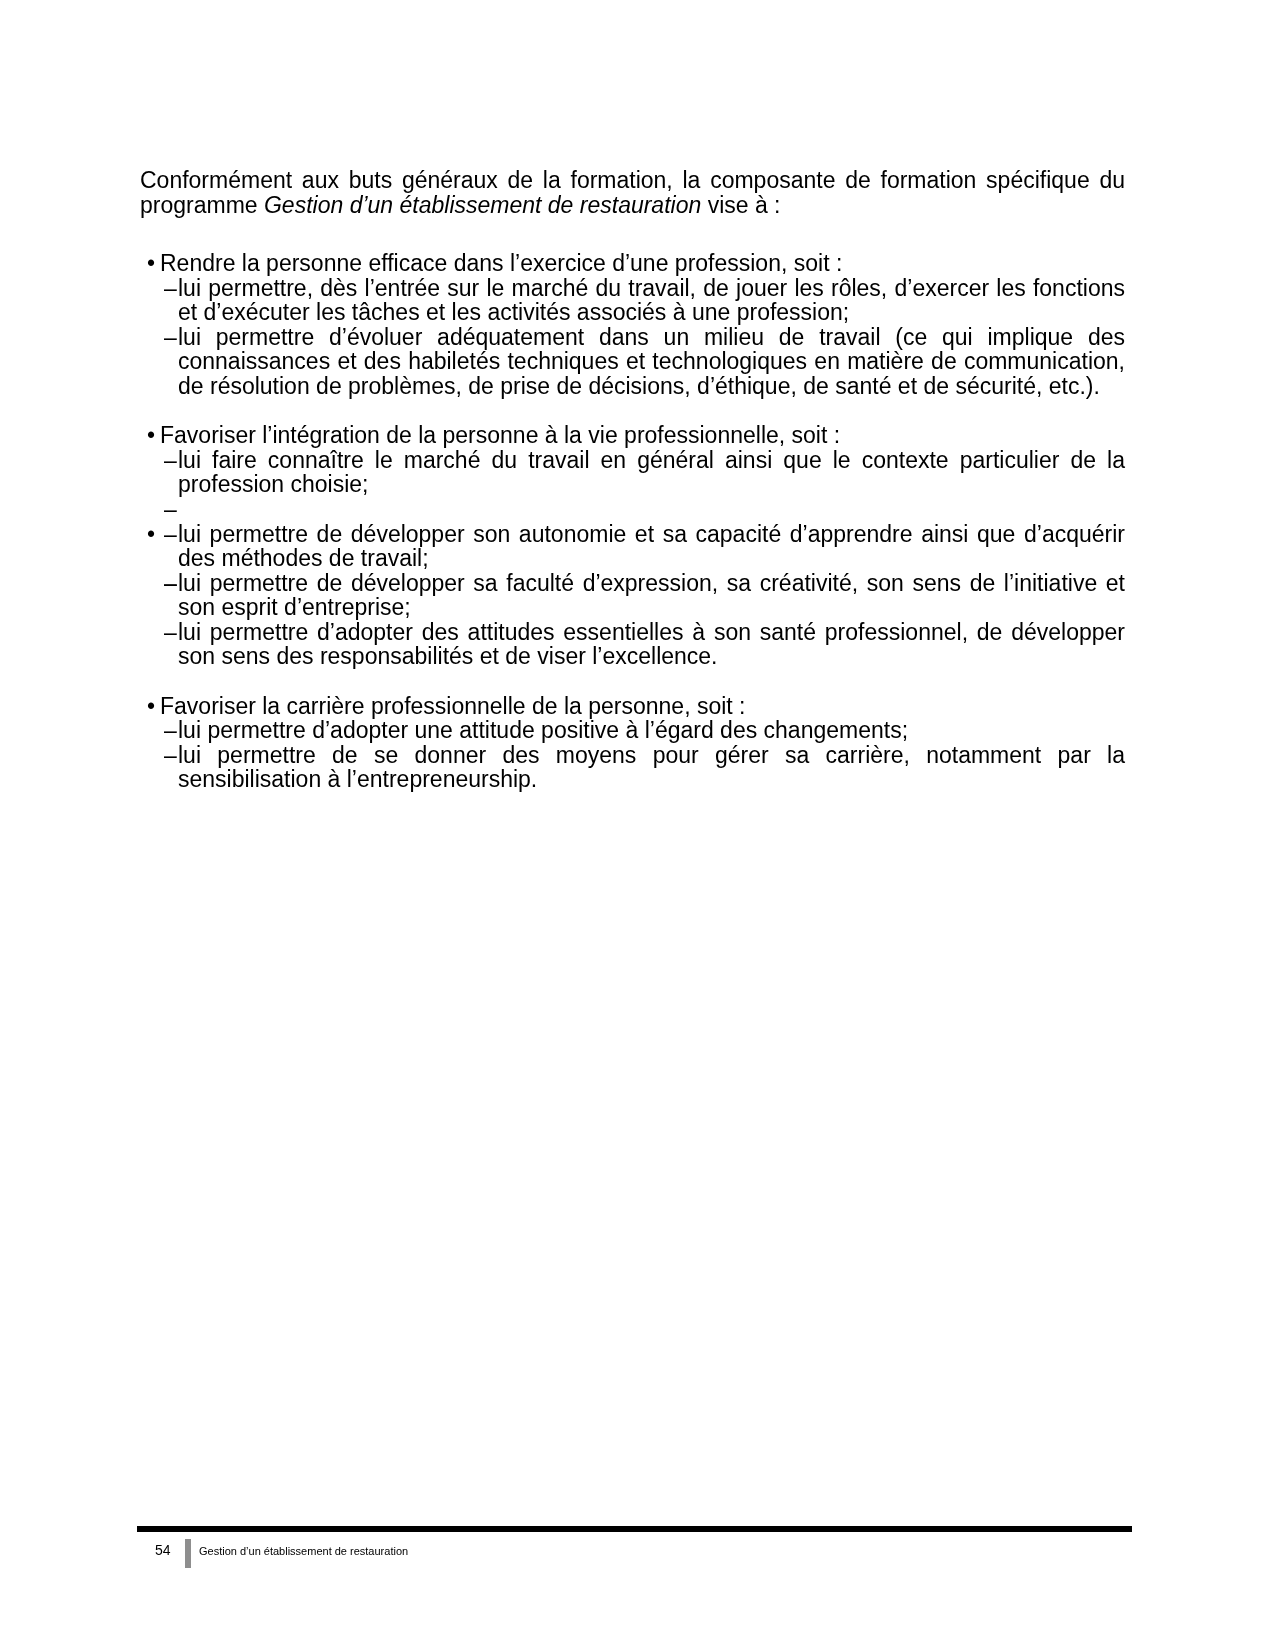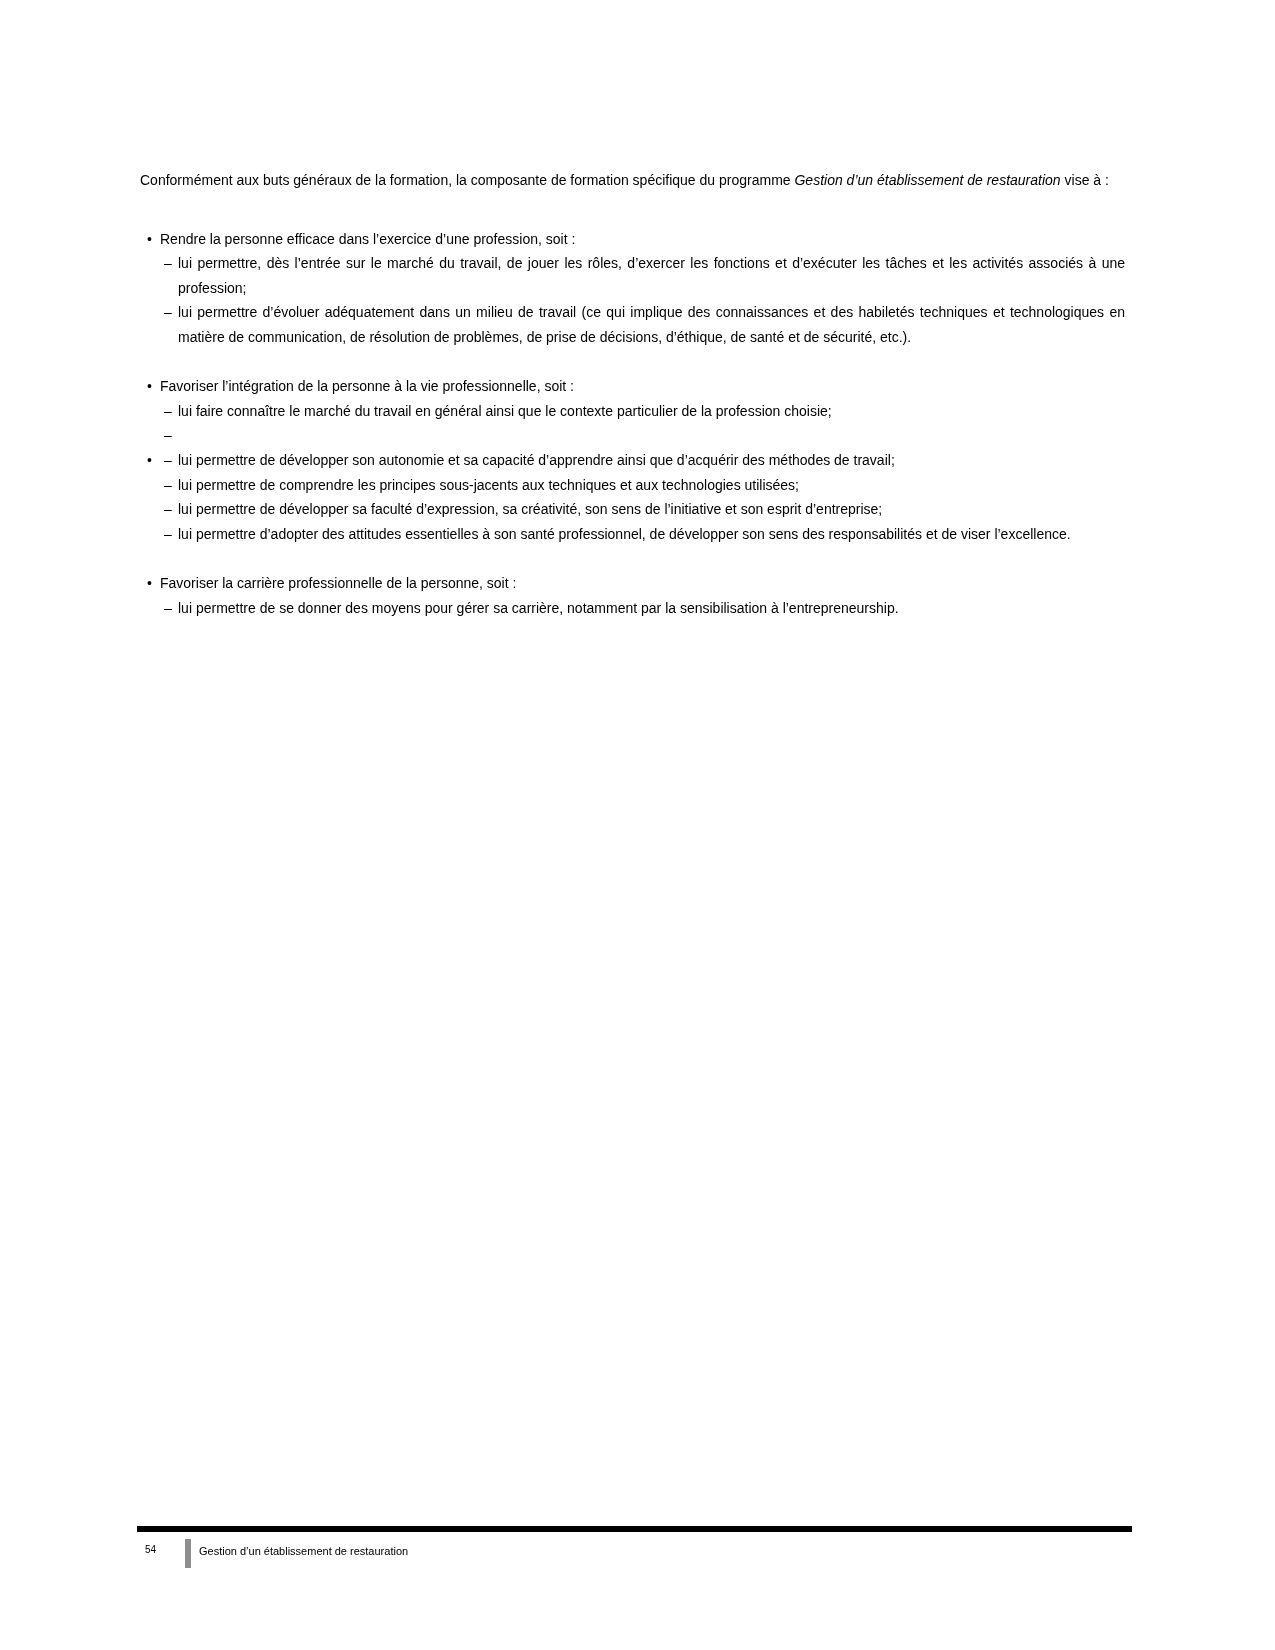--- a/index.html
+++ b/index.html
@@ -14,21 +14,21 @@
     background: #ffffff;
     overflow: hidden;
     font-family: "Liberation Sans", sans-serif;
     color: #000000;
   }
   .content {
     position: absolute;
     left: 140px;
     top: 168px;
     width: 985px;
-    font-size: 14px;
+    font-size: 23px;
     line-height: 24.5px;
     text-align: justify;
   }
   .intro {
     margin: 0 0 34px 0;
   }
   .intro .program-title {
     font-style: italic;
   }
   .bullet-group {
@@ -55,23 +55,23 @@
   .footer-rule {
     position: absolute;
     left: 137px;
     top: 1526px;
     width: 995px;
     height: 6px;
     background: #000000;
   }
   .footer-pagenum {
     position: absolute;
-    left: 145px;
+    left: 155px;
     top: 1543px;
-    font-size: 10px;
+    font-size: 14px;
     line-height: 14px;
   }
   .footer-bar {
     position: absolute;
     left: 185px;
     top: 1539px;
     width: 6px;
     height: 29px;
     background: #8e8e8e;
   }
@@ -117,36 +117,36 @@
     </div>
 
     <div class="bullet-group">
       <div class="bullet-head">
         <span class="marker">•</span>
       </div>
       <div class="sub-item">
         <span class="marker">–</span><span>lui permettre de développer son autonomie et sa capacité d’apprendre ainsi que d’acquérir des méthodes de travail;</span>
       </div>
       <div class="sub-item">
-        <span class="marker">–</span><span>lui permettre de comprendre les principes sous-jacents aux techniques et aux technologies utilisées;</span>
+        <span class="marker">–</span>
       </div>
       <div class="sub-item">
         <span class="marker">–</span><span>lui permettre de développer sa faculté d’expression, sa créativité, son sens de l’initiative et son esprit d’entreprise;</span>
       </div>
       <div class="sub-item">
         <span class="marker">–</span><span>lui permettre d’adopter des attitudes essentielles à son santé professionnel, de développer son sens des responsabilités et de viser l’excellence.</span>
       </div>
     </div>
 
     <div class="bullet-group">
       <div class="bullet-head">
         <span class="marker">•</span><span>Favoriser la carrière professionnelle de la personne, soit :</span>
       </div>
       <div class="sub-item">
-        <span class="marker">–</span>
+        <span class="marker">–</span><span>lui permettre d’adopter une attitude positive à l’égard des changements;</span>
       </div>
       <div class="sub-item">
         <span class="marker">–</span><span>lui permettre de se donner des moyens pour gérer sa carrière, notamment par la sensibilisation à l’entrepreneurship.</span>
       </div>
     </div>
 
   </div>
 
   <div class="footer-rule"></div>
   <span class="footer-pagenum">54</span>

